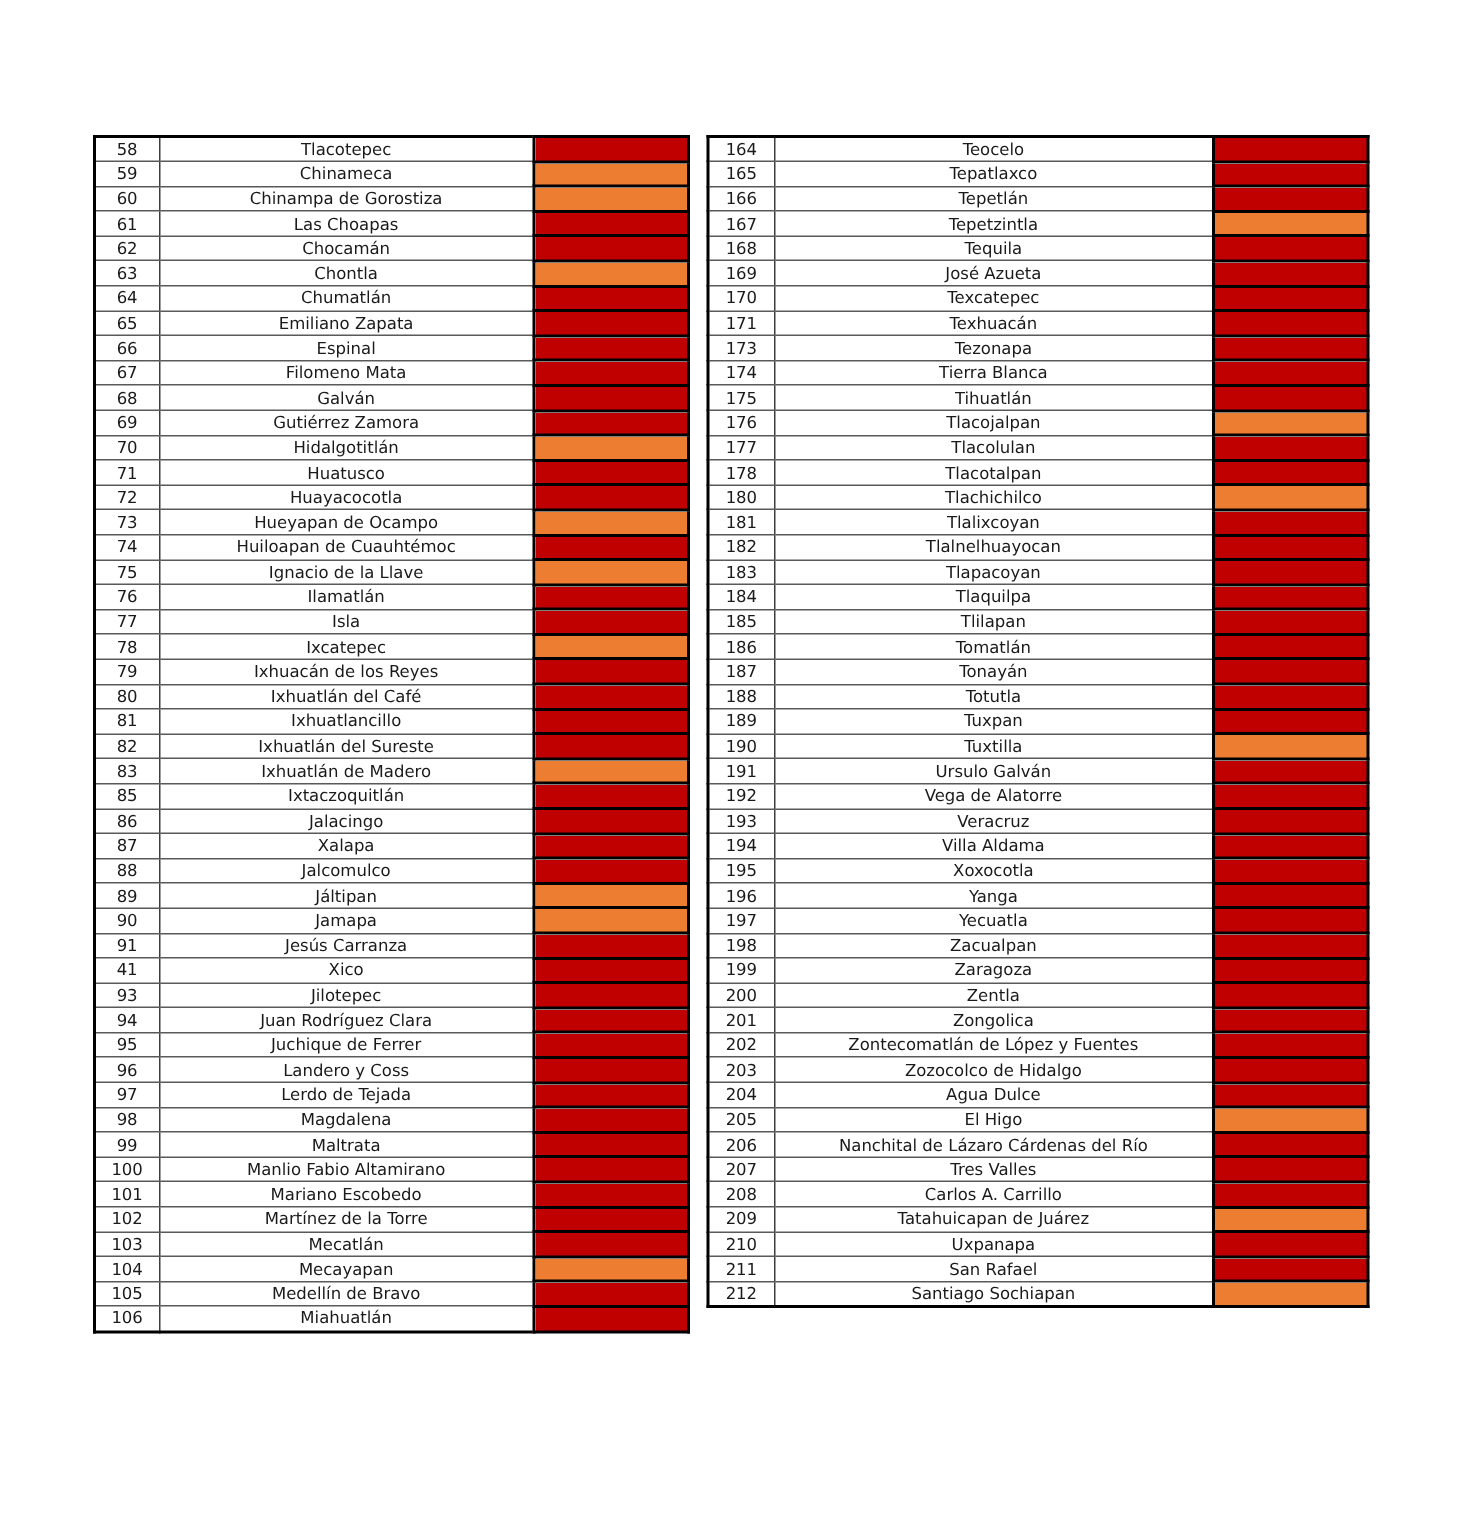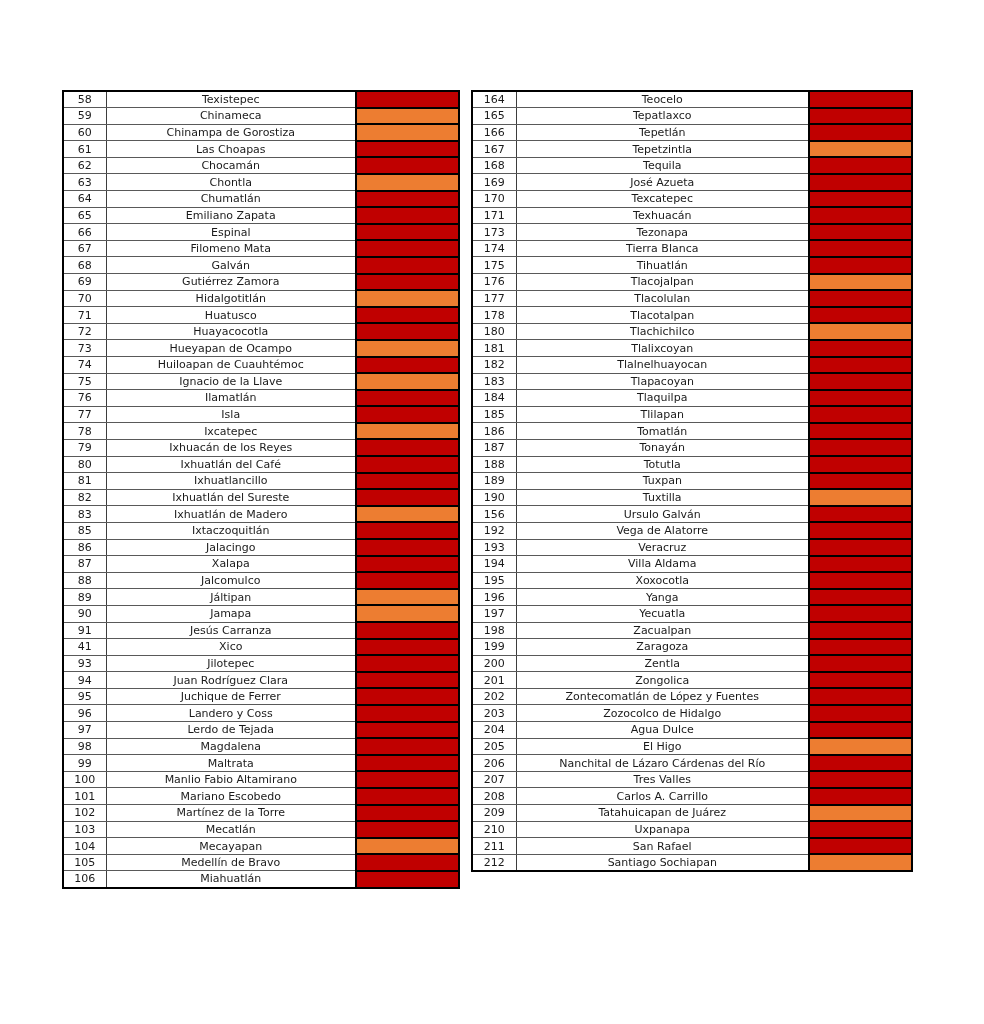--- a/index.html
+++ b/index.html
@@ -65,21 +65,21 @@
 
   <table class="muni-table t-left">
     <colgroup>
       <col class="c-num">
       <col class="c-name">
       <col class="c-color">
     </colgroup>
     <tbody>
         <tr>
           <td class="num">58</td>
-          <td class="name">Texistepec</td>
+          <td class="name">Tlacotepec</td>
           <td class="status" style="background: rgb(192, 0, 0);"></td>
         </tr>
         <tr>
           <td class="num">59</td>
           <td class="name">Chinameca</td>
           <td class="status" style="background: rgb(237, 125, 49);"></td>
         </tr>
         <tr>
           <td class="num">60</td>
           <td class="name">Chinampa de Gorostiza</td>
@@ -439,21 +439,21 @@
           <td class="num">189</td>
           <td class="name">Tuxpan</td>
           <td class="status" style="background: rgb(192, 0, 0);"></td>
         </tr>
         <tr>
           <td class="num">190</td>
           <td class="name">Tuxtilla</td>
           <td class="status" style="background: rgb(237, 125, 49);"></td>
         </tr>
         <tr>
-          <td class="num">156</td>
+          <td class="num">191</td>
           <td class="name">Ursulo Galván</td>
           <td class="status" style="background: rgb(192, 0, 0);"></td>
         </tr>
         <tr>
           <td class="num">192</td>
           <td class="name">Vega de Alatorre</td>
           <td class="status" style="background: rgb(192, 0, 0);"></td>
         </tr>
         <tr>
           <td class="num">193</td>

